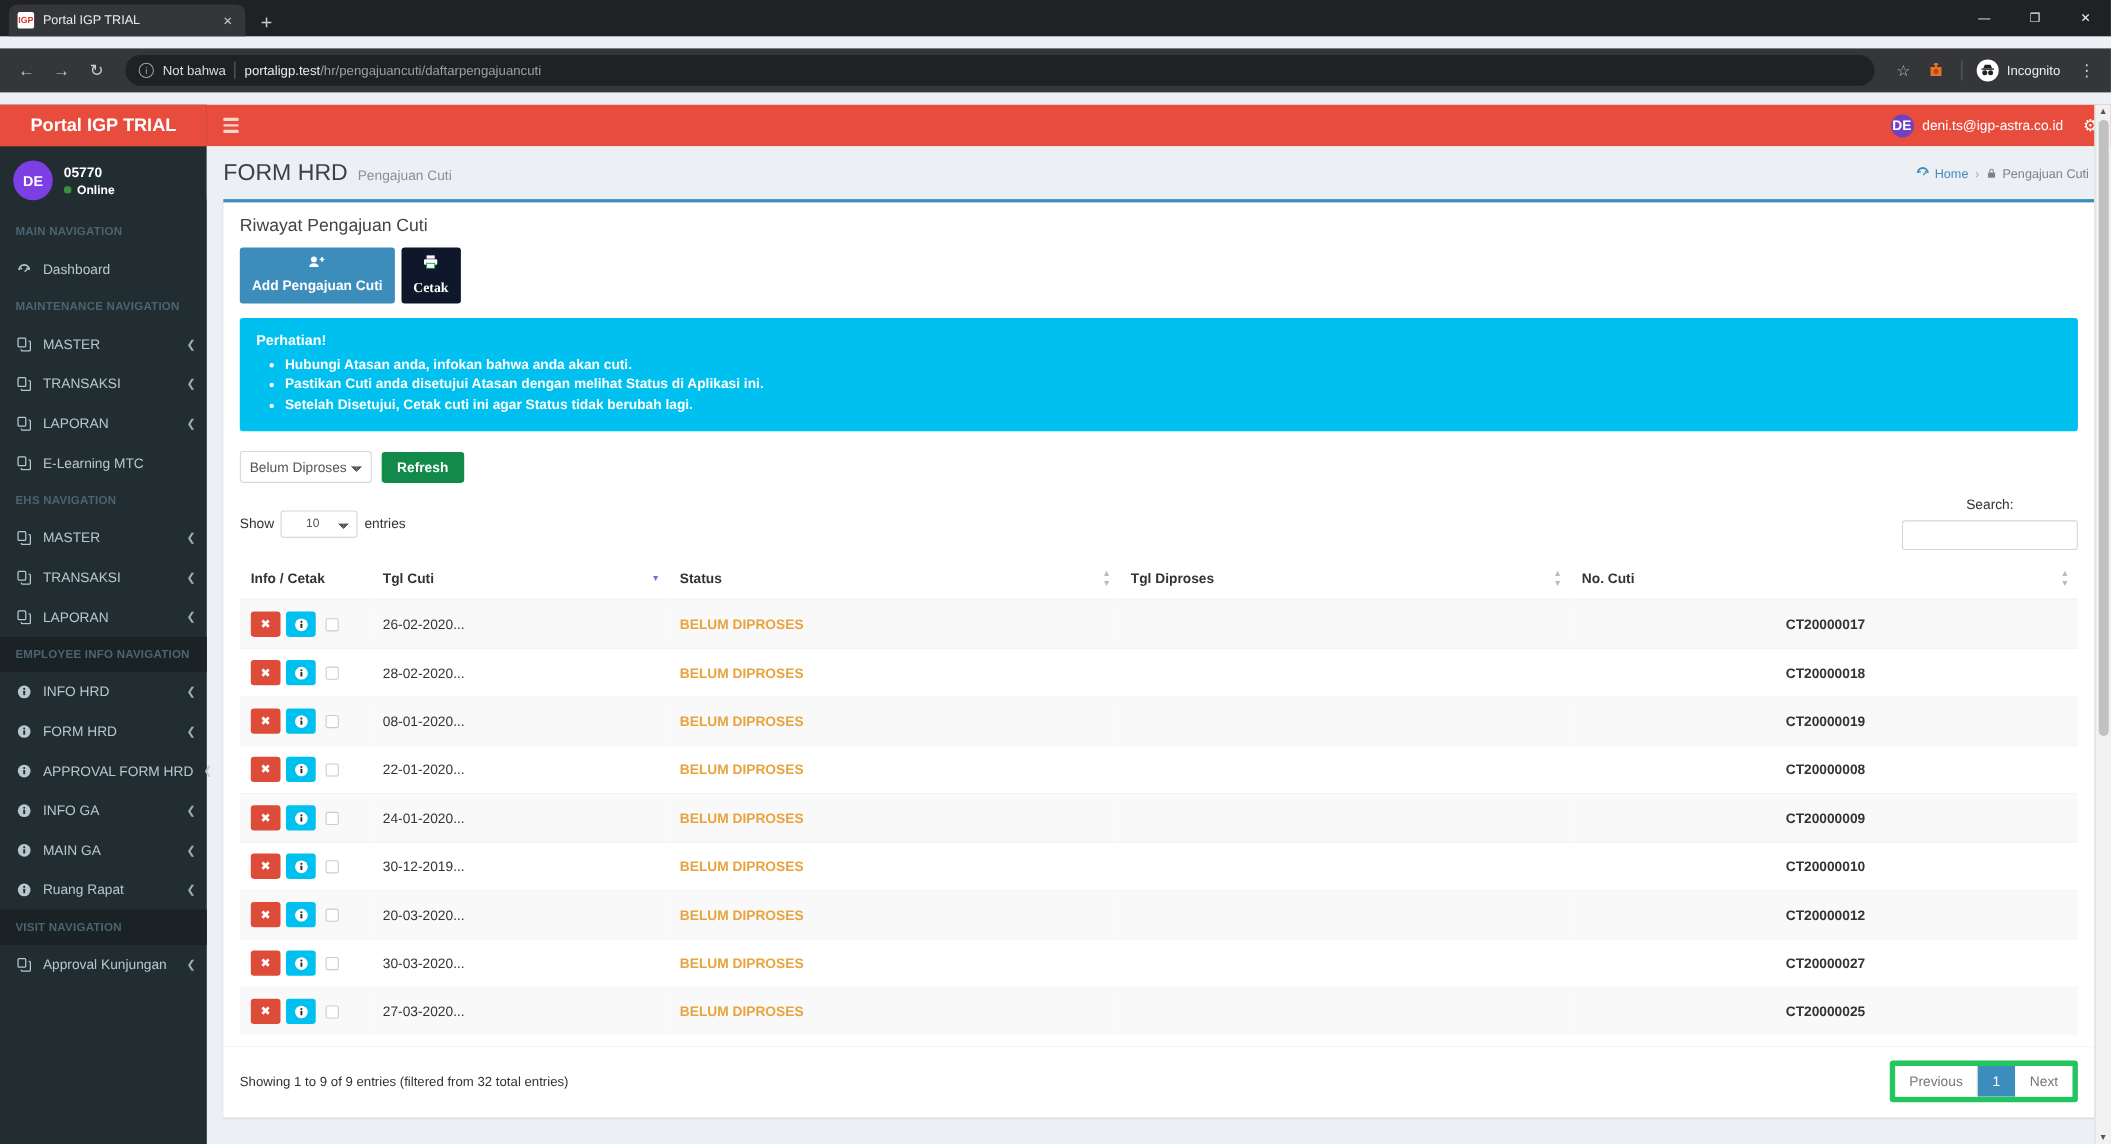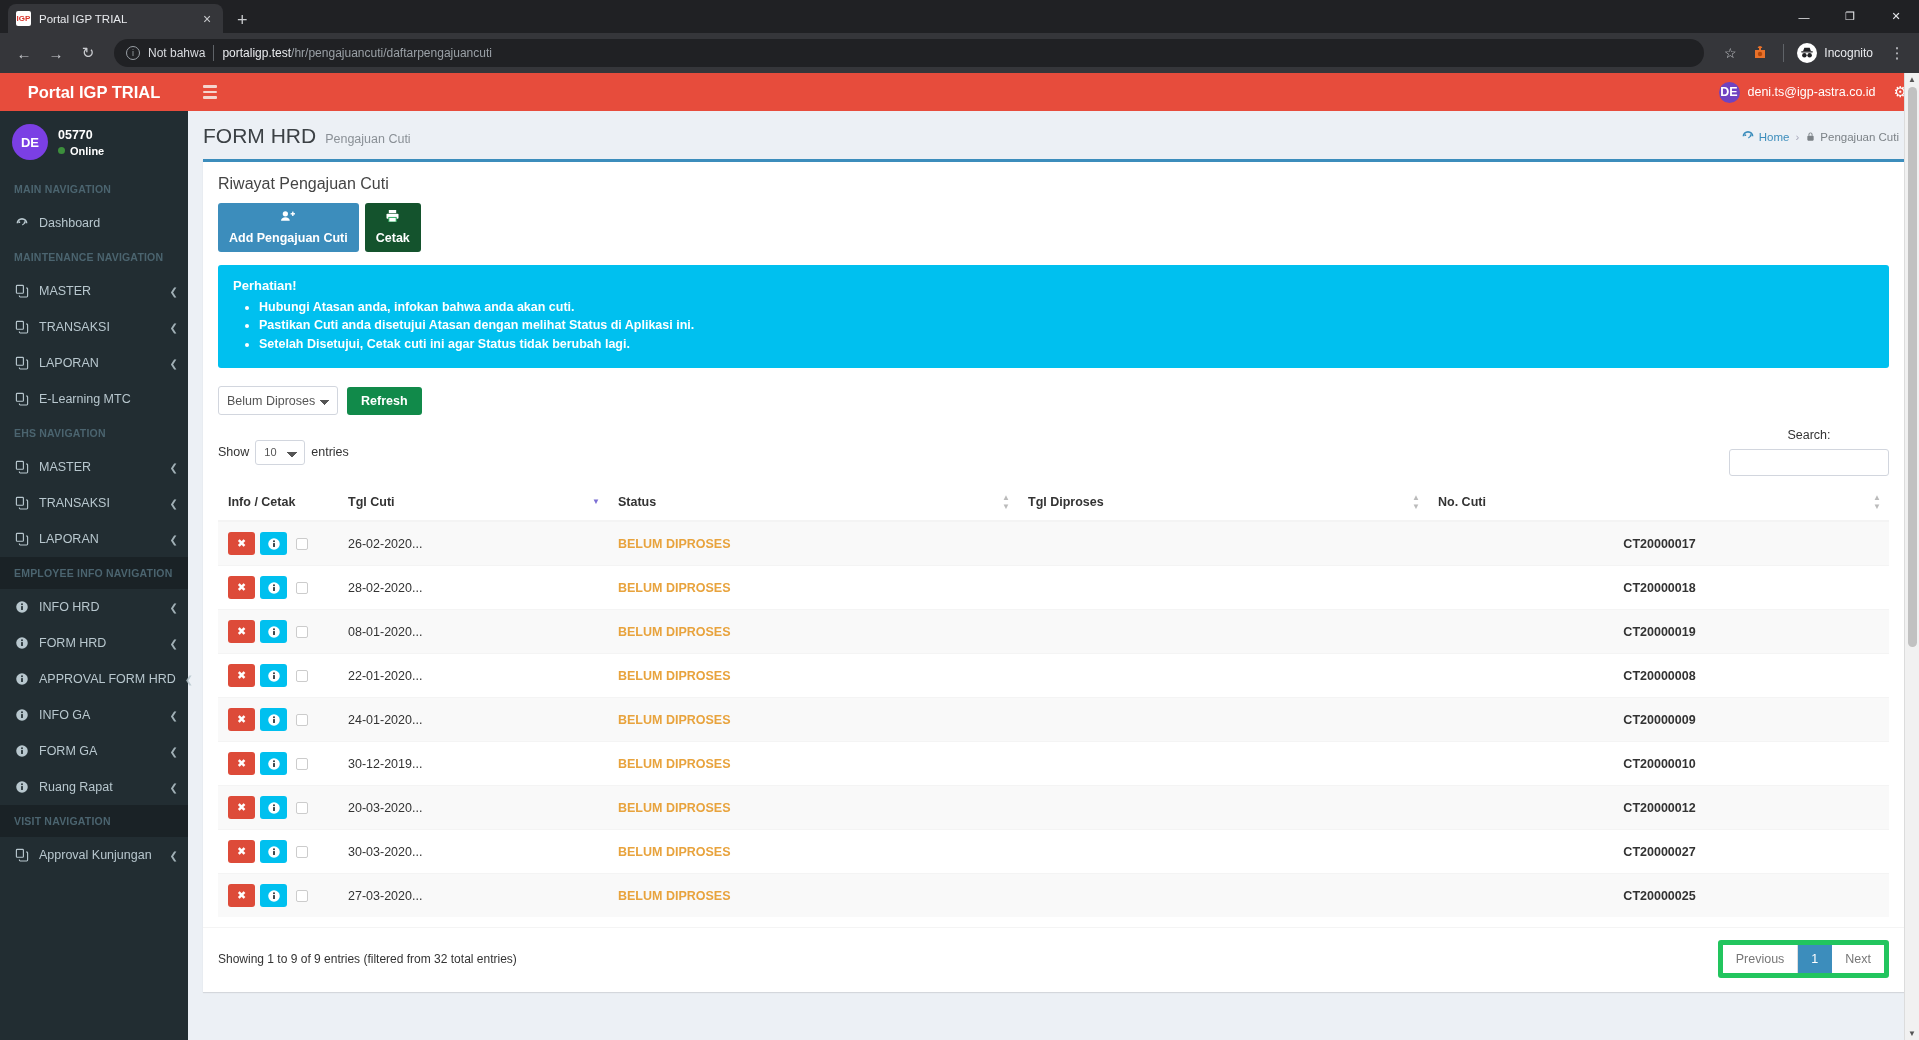--- a/index.html
+++ b/index.html
@@ -4,21 +4,21 @@
 <style>
   * { box-sizing: border-box; margin: 0; padding: 0; }
   html, body {
     width: 1919px; height: 1040px;
     font-family: "Liberation Sans", sans-serif;
     background: #ecf0f5;
     overflow: hidden;
   }
 
   
-  .browser { width: 1919px; height: 1040px; display: flex; flex-direction: column; }
+  .browser { width: 1919px; height: 1040px; display: flex; flex-direction: column; gap: 11px; }
   .tabstrip {
     height: 33px; background: #202124; display: flex; align-items: flex-end;
     padding-left: 8px; position: relative; flex: 0 0 33px;
   }
   .tab {
     height: 29px; width: 215px; background: #35363a; border-radius: 8px 8px 0 0;
     display: flex; align-items: center; padding: 0 8px; gap: 8px; position: relative;
   }
   .tab-favicon {
     width: 15px; height: 15px; background: #fff; border-radius: 2px;
@@ -114,42 +114,42 @@
     background: #fff; border-top: 3px solid #3c8dbc; box-shadow: 0 1px 1px rgba(0,0,0,.1);
   }
   .box-header { padding: 13px 15px 10px; }
   .box-title { font-size: 16px; color: #444; font-weight: normal; }
   .box-body { padding: 0 15px 10px; }
 
   .btnrow { display: flex; gap: 6px; margin-bottom: 13px; }
   .btn { border: none; border-radius: 3px; font-size: 12.5px; font-weight: bold; color: #fff;
     padding: 7px 11px; display: inline-flex; align-items: center; gap: 6px; cursor: pointer; flex-direction: column; }
   .btn-primary { background: #3c8dbc; }
-  .btn-success { background: #14532d; }
+  .btn-success { background: #0f172a; font-family: Liberation Serif, serif; }
   .btn-refresh { background: #118a4a; padding: 7px 14px; }
 
   .alert-info {
     background: #00c0ef; color: #fff; padding: 13px 15px 15px; border-radius: 3px; margin-bottom: 18px;
   }
   .alert-info h4 { font-size: 13px; margin-bottom: 5px; font-weight: bold; }
   .alert-info ul { margin-left: 26px; }
   .alert-info li { font-size: 12.5px; font-weight: bold; line-height: 1.31; padding: 1px 0; }
 
   .filterrow { display: flex; align-items: center; gap: 9px; margin-bottom: 13px; }
   .sel {
     border: 1px solid #d2d6de; border-radius: 3px; background: #fff; height: 29px;
     font-size: 12.5px; color: #555; padding: 0 22px 0 8px; font-family: inherit;
     appearance: none; -webkit-appearance: none;
     background-image: linear-gradient(45deg, transparent 50%, #555 50%), linear-gradient(135deg, #555 50%, transparent 50%);
     background-position: calc(100% - 13px) 13px, calc(100% - 8px) 13px;
     background-size: 5px 5px, 5px 5px; background-repeat: no-repeat;
   }
   .sel-filter { width: 120px; }
-  .sel-len { width: 50px; height: 25px; font-size: 11px; padding: 0 20px 0 8px;
-    background-position: calc(100% - 12px) 11px, calc(100% - 7px) 11px; }
+  .sel-len { width: 70px; height: 25px; font-size: 11px; padding: 0 20px 0 8px;
+    background-position: calc(100% - 12px) 11px, calc(100% - 7px) 11px; text-align: center; }
 
   .tabletop { display: flex; align-items: center; margin-bottom: 8px; }
   .showbox { display: flex; align-items: center; gap: 6px; font-size: 12.5px; color: #333; }
   .searchbox { margin-left: auto; display: flex; align-items: center; gap: 7px; font-size: 12.5px; color: #333; flex-direction: column; }
   .searchbox input {
     border: 1px solid #d2d6de; border-radius: 3px; height: 27px; width: 160px; padding: 0 8px;
     font-size: 12.5px; font-family: inherit; outline: none;
   }
 
   table { width: 100%; border-collapse: collapse; }
@@ -383,21 +383,21 @@
             <span class="car">❮</span>
           </div>
           <div class="navitem">
             <span class="ic">
               <svg width="14" height="14" viewBox="0 0 16 16">
                 <circle cx="8" cy="8" r="6.6" fill="#b8c7ce"></circle>
                 <circle cx="8" cy="4.9" r="1.1" fill="#222d32"></circle>
                 <rect x="7" y="6.8" width="2" height="4.6" rx="0.6" fill="#222d32"></rect>
               </svg>
             </span>
-            <span class="lbl">FORM GA</span>
+            <span class="lbl">MAIN GA</span>
             <span class="car">❮</span>
           </div>
           <div class="navitem">
             <span class="ic">
               <svg width="14" height="14" viewBox="0 0 16 16">
                 <circle cx="8" cy="8" r="6.6" fill="#b8c7ce"></circle>
                 <circle cx="8" cy="4.9" r="1.1" fill="#222d32"></circle>
                 <rect x="7" y="6.8" width="2" height="4.6" rx="0.6" fill="#222d32"></rect>
               </svg>
             </span>

